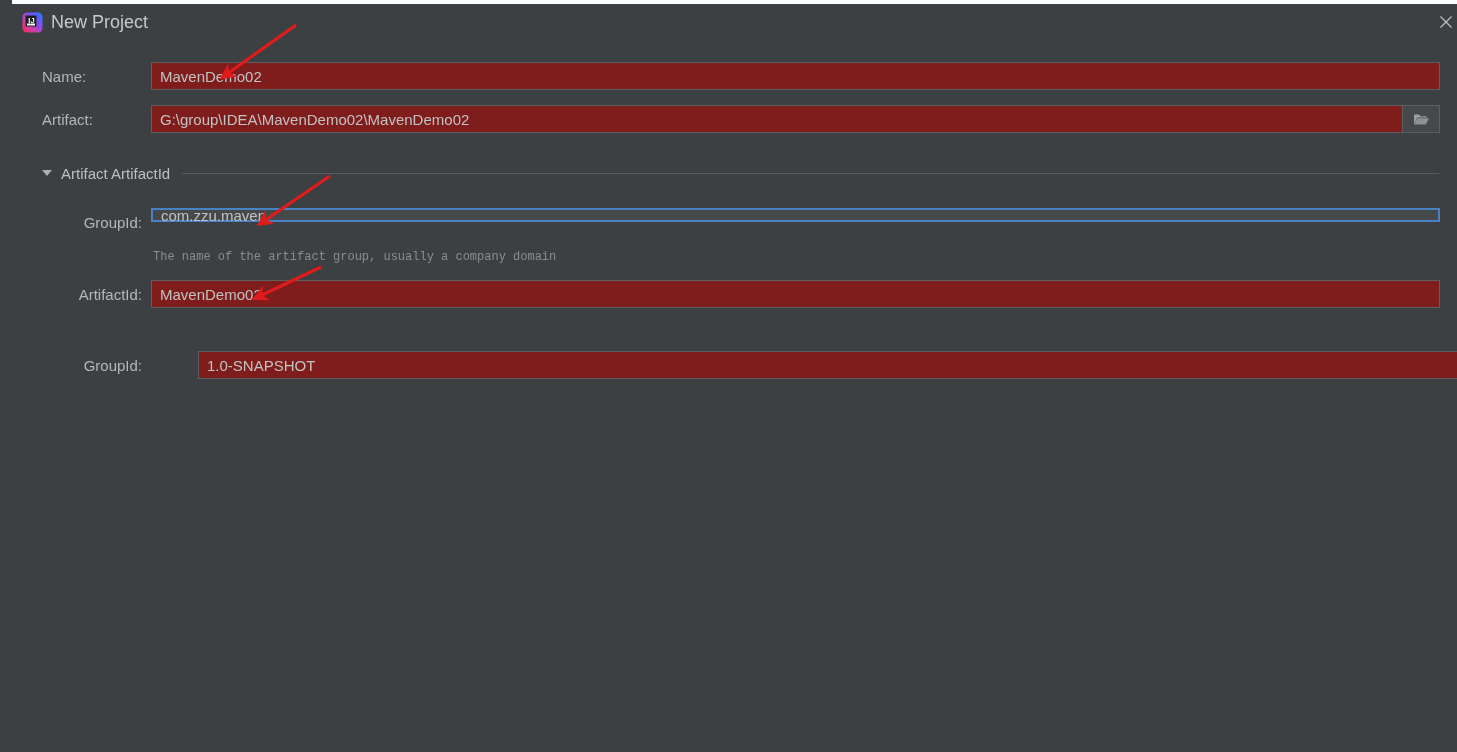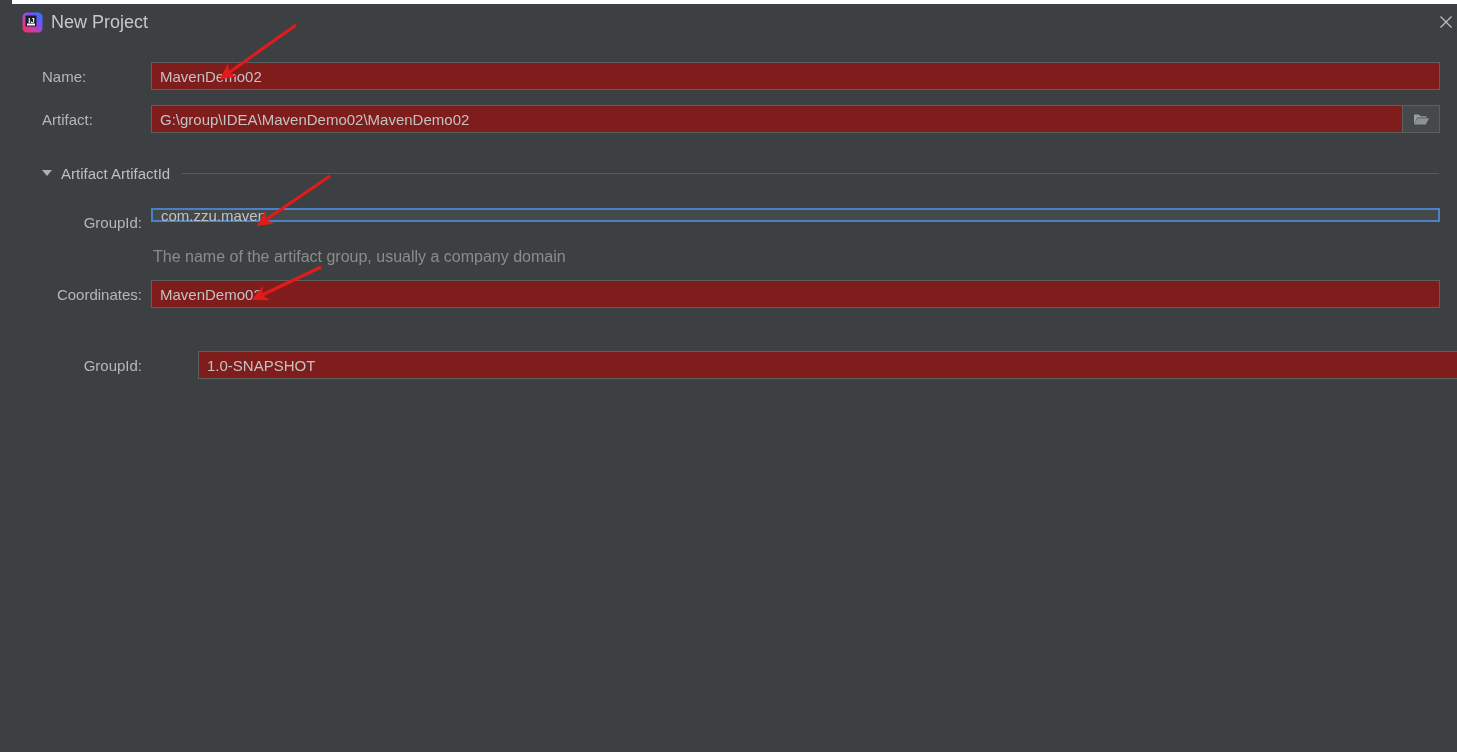--- a/index.html
+++ b/index.html
@@ -86,24 +86,25 @@
     padding-left: 8px;
     white-space: nowrap;
     overflow: hidden;
   }
   .field.focused {
     border: 2px solid #4982c4;
     background: #45494a;
   }
   .hint {
     position: absolute;
-    font-size: 16px;
+    font-size: 12px;
     color: #8c8c8c;
     white-space: nowrap;
     line-height: 18px;
+    font-family: Liberation Mono, monospace;
   }
 
   
   #location-browse {
     position: absolute;
     box-sizing: border-box;
     width: 37px; height: 28px;
     background: #45494a;
     border: 1px solid #5e6060;
     border-left: none;
@@ -218,21 +219,21 @@
   </div>
 
   <div class="label right" style="left:0px; top:209px; width:130px;">GroupId:</div>
 
   <div class="field focused" style="left:139px; top:204px; width:1289px; height:14px;">
     <span class="value" placeholder="org.example">com.zzu.maven</span>
   </div>
 
   <div class="hint" style="left:141px; top:244px;">The name of the artifact group, usually a company domain</div>
 
-  <div class="label right" style="left:0px; top:281px; width:130px;">Coordinates:</div>
+  <div class="label right" style="left:0px; top:281px; width:130px;">ArtifactId:</div>
 
   <div class="field" style="left:139px; top:276px; width:1289px;">
     <span class="value" placeholder="untitled">MavenDemo02</span>
   </div>
 
 
   <div class="label right" style="left:0px; top:352px; width:130px;">GroupId:</div>
 
   <div class="field" style="left:139px; top:347px; width:1289px;margin-left:47px;">
     <span class="value" placeholder="1.0-SNAPSHOT">1.0-SNAPSHOT</span>

